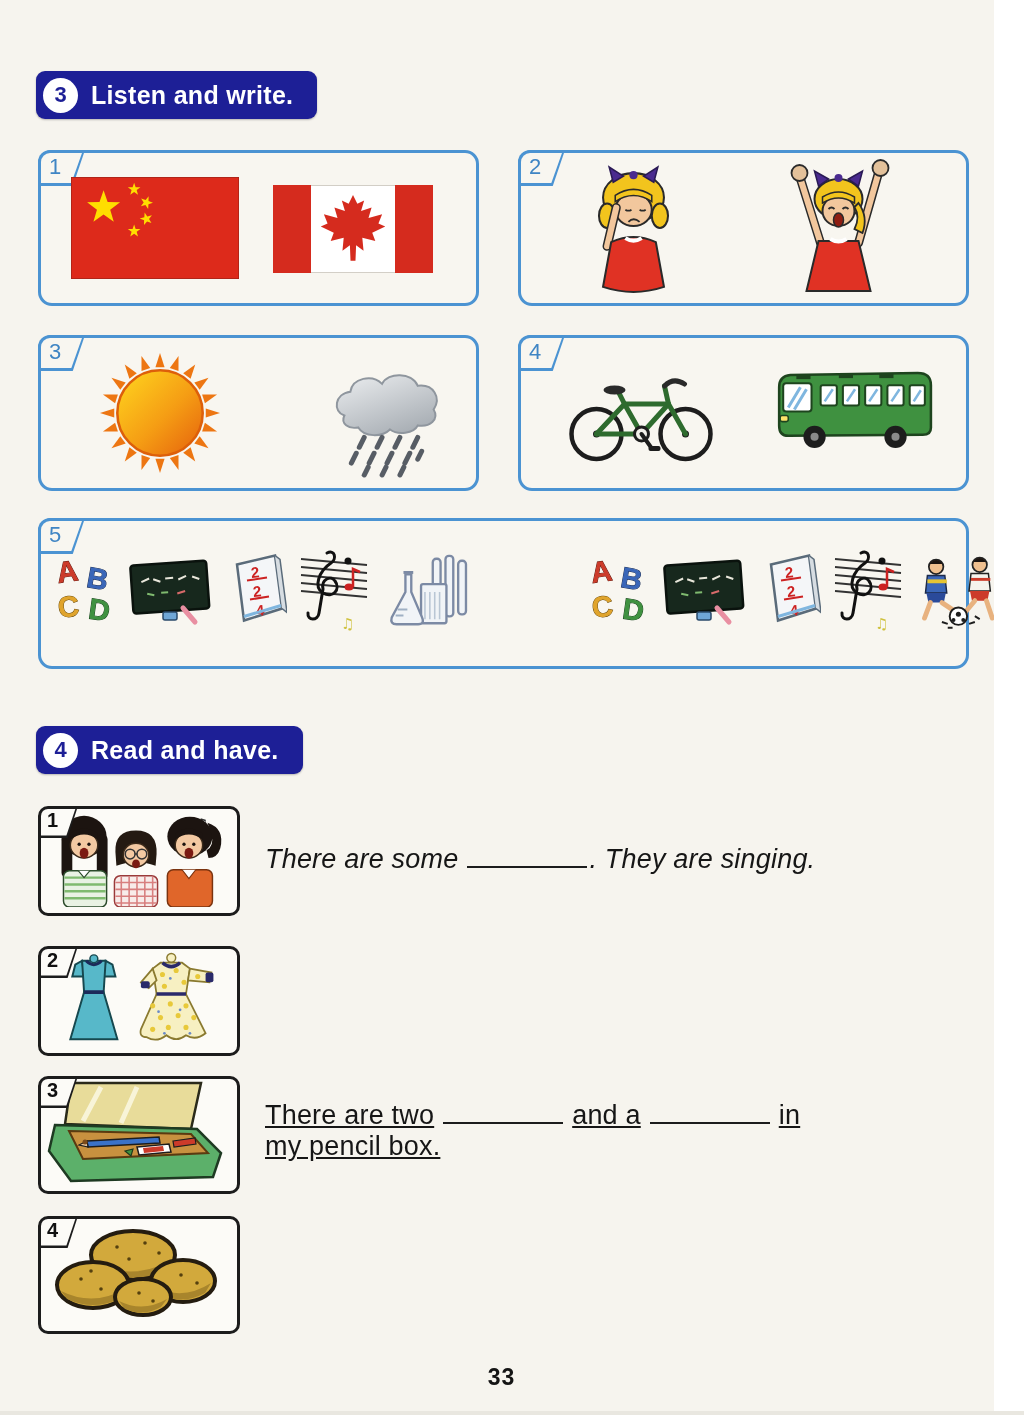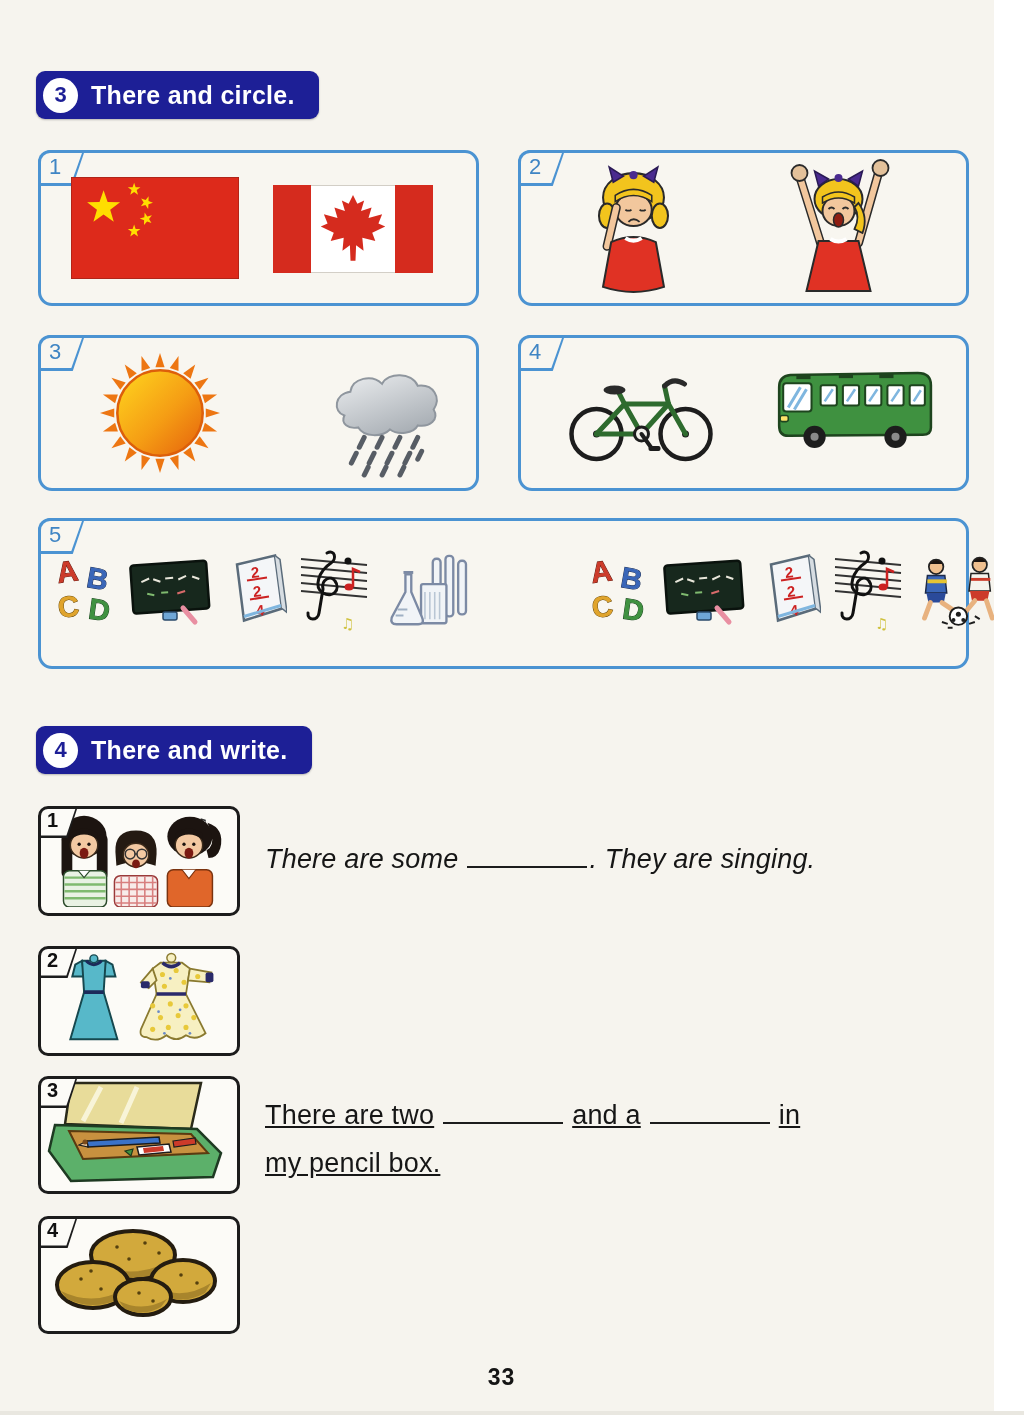--- a/index.html
+++ b/index.html
@@ -30,34 +30,34 @@
   .tab.dark .n{top:3px;left:9px;font-size:20px;color:#111;font-weight:bold;}
 
   .abs{position:absolute;}
 
   
   .pbox{position:absolute;left:38px;width:196px;border:3px solid #1c1c1c;border-radius:10px;
     background:#fcfbf7;overflow:hidden;}
   .sentence{position:absolute;left:265px;font-size:27px;color:#161616;letter-spacing:.2px;white-space:nowrap;}
   .blank{display:inline-block;width:120px;height:.95em;border-bottom:2.5px solid #1c1c1c;margin:0 9px;}
   .blank.tight-right{margin-right:2px;}
-  .sentence .line2{display:block;margin-top:17px;white-space:nowrap;}
+  .sentence .line2{display:block;margin-top:0;white-space:nowrap;}
 
   .pageno{position:absolute;top:1364px;left:0;width:1003px;text-align:center;
     font-weight:bold;font-size:23px;color:#141414;letter-spacing:1px;}
   svg{display:block;}
 </style>
 </head>
 <body>
 
 <div class="page">
 
   <div class="sec-header" style="left:36px;top:71px;">
     <div class="sec-badge">3</div>
-    <div class="sec-title">There and circle.</div>
+    <div class="sec-title">Listen and write.</div>
   </div>
 
   <div class="lbox" style="left:38px;top:150px;width:435px;height:150px;">
     <div class="tab">
       <div class="bg"></div>
         <div class="fg"></div>
       <div class="n">1</div>
     </div>
     <svg class="abs" style="left:30px;top:24px;" width="168" height="102" viewBox="0 0 165 100">
       <rect x="0" y="0" width="165" height="100" fill="#dd2a1b" stroke="#a82317" stroke-width="1.5"></rect>
@@ -354,21 +354,21 @@
       <circle cx="51" cy="66" r="9" fill="#ffffff" stroke="#1d1d1d" stroke-width="2"></circle>
       <circle cx="51" cy="64" r="2.6" fill="#1d1d1d"></circle>
       <circle cx="46" cy="70" r="2" fill="#1d1d1d"></circle>
       <circle cx="56" cy="70" r="2" fill="#1d1d1d"></circle>
       <path d="M34,72 l6,2 M62,74 l6,-2 M40,78 h5 M68,66 l5,3" stroke="#1d1d1d" stroke-width="2"></path>
     </svg>
   </div>
 
   <div class="sec-header" style="left:36px;top:726px;">
     <div class="sec-badge">4</div>
-    <div class="sec-title">There and write.</div>
+    <div class="sec-title">Read and have.</div>
   </div>
 
   <div class="pbox" style="top:806px;height:104px;">
     <svg width="190" height="98" viewBox="0 0 190 100">
       <text x="146" y="20" font-size="15" fill="#333" font-family="DejaVu Sans, sans-serif">♪♫</text>
       <text x="166" y="34" font-size="11" fill="#333" font-family="DejaVu Sans, sans-serif">♪</text>
       <ellipse cx="42" cy="28" rx="23" ry="21" fill="#1c1410"></ellipse>
       <rect x="19" y="26" width="11" height="44" rx="5" fill="#1c1410"></rect>
       <rect x="55" y="26" width="11" height="46" rx="5" fill="#1c1410"></rect>
       <ellipse cx="42" cy="37" rx="14" ry="13" fill="#f3c9a2" stroke="#3a2a1a" stroke-width="1.5"></ellipse>

